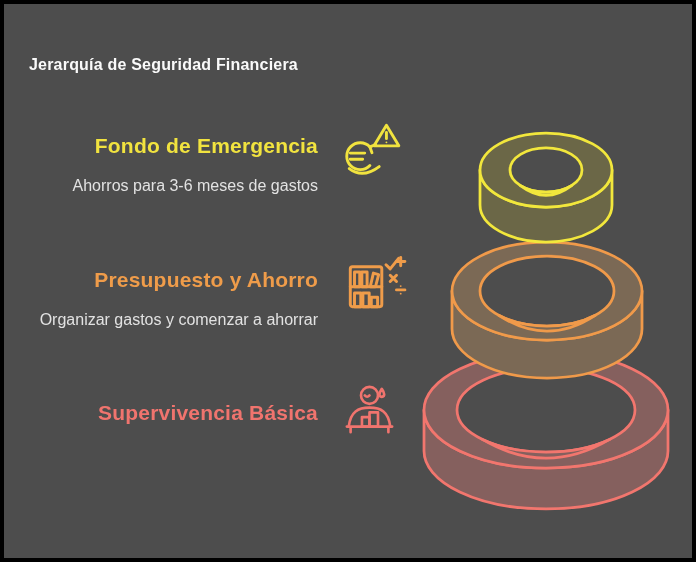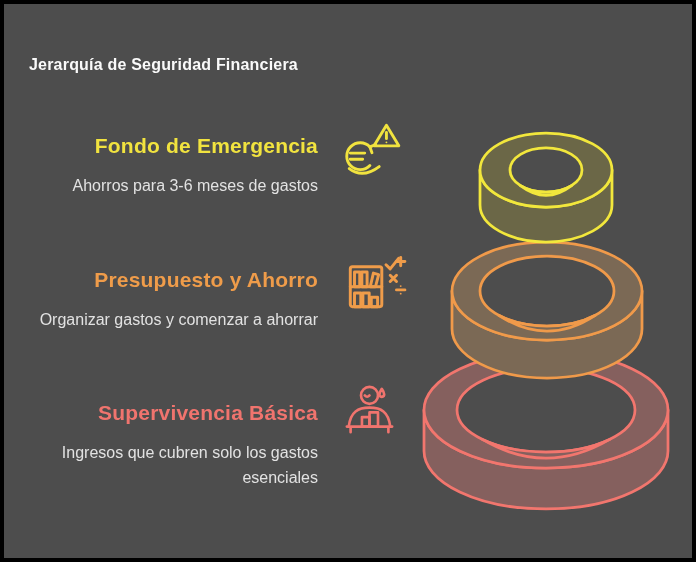--- a/index.html
+++ b/index.html
@@ -89,21 +89,20 @@
       <path d="M54 7 V15 M50 11 H58"></path>
       <path d="M44 24 L50 30 M50 24 L44 30"></path>
       <path d="M50 38 H58"></path>
       <circle cx="54" cy="34.4" r="0.9" fill="currentColor" stroke="none"></circle>
       <circle cx="54" cy="41.6" r="0.9" fill="currentColor" stroke="none"></circle>
     </svg>
   </div>
 
   <div class="section sec-3">
     <h2 style="color: rgb(240, 116, 110);">Supervivencia Básica</h2>
-    <p class="narrow">Ingresos que cubren solo los gastos esenciales</p>
   </div>
   <div class="icon icon-3" style="color: rgb(240, 116, 110);">
     <svg width="57" height="51" viewBox="0 0 60 54" fill="none" stroke="currentColor" stroke-width="2.8" stroke-linecap="round" stroke-linejoin="round">
       <circle cx="30" cy="11" r="9"></circle>
       <path d="M25 11 Q27.5 13.8 30 11"></path>
       <path d="M43 4 C46.2 8.6 46.6 12.2 43 12.6 C39.4 12.2 40 8.6 43 4 Z"></path>
       <path d="M8 44 C10 28 18 24 30 24 C42 24 50 28 52 44"></path>
       <rect x="22" y="34" width="8" height="10"></rect>
       <rect x="30" y="29" width="9" height="15"></rect>
       <path d="M6 44 H54 M10 44 V50 M50 44 V50"></path>

